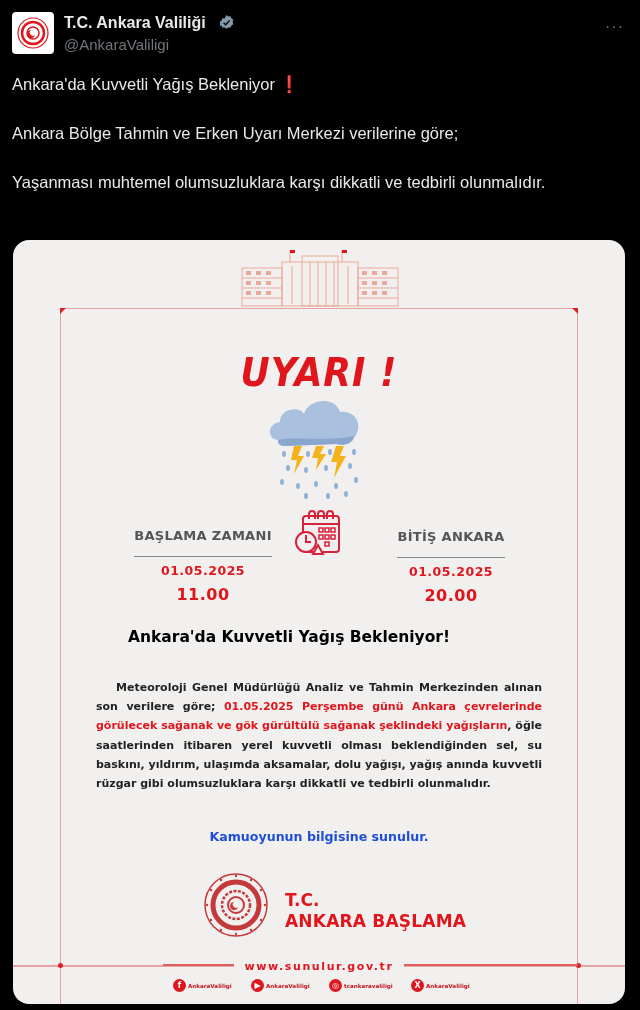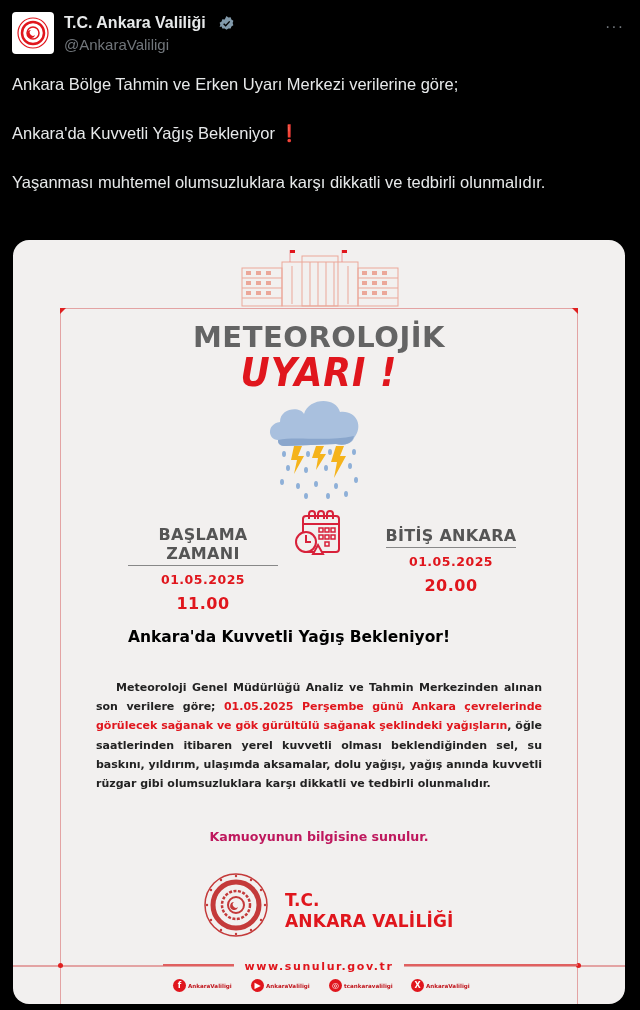--- a/index.html
+++ b/index.html
@@ -1,21 +1,21 @@
 <!DOCTYPE html>
 <html><head>
 <meta charset="utf-8">
 <style>
   * { box-sizing: border-box; margin: 0; padding: 0; }
   html, body { width: 640px; height: 1010px; background: #000; overflow: hidden; }
   body { font-family: "Liberation Sans", "DejaVu Sans", sans-serif; color: #e7e9ea; position: relative; }
 
   .tweet-header { position: absolute; left: 12px; top: 12px; width: 616px; height: 44px; }
   .avatar { position: absolute; left: 0; top: 0; width: 42px; height: 42px; background: #fff; border-radius: 4px; display: flex; align-items: center; justify-content: center; }
-  .display-name { position: absolute; left: 52px; top: 2px; font-weight: bold; font-size: 16px; color: #e7e9ea; display: flex; align-items: center; gap: 12px; }
+  .display-name { position: absolute; left: 52px; top: 2px; font-weight: bold; font-size: 16px; color: #e7e9ea; display: flex; gap: 12px; }
   .verified { width: 17px; height: 17px; }
   .handle { position: absolute; left: 52px; top: 24px; font-size: 15px; color: #71767b; }
   .more { position: absolute; right: 4px; top: 6px; color: #71767b; font-size: 16px; letter-spacing: 1px; cursor: pointer; }
 
   .tweet-text { position: absolute; left: 12px; top: 72px; width: 600px; font-size: 16.5px; line-height: 25px; color: #e7e9ea; }
   .tweet-text p { margin-bottom: 24px; }
   .tweet-text p.last { margin-bottom: 0; }
   .excl { color: #e0245e; font-weight: bold; }
 
   .media-card { position: absolute; left: 13px; top: 240px; width: 612px; height: 764px; background: #f2f0ef; border-radius: 16px; overflow: hidden; }
@@ -29,32 +29,32 @@
 
   .bottom-rule { position: absolute; left: 0; right: 0; top: 725px; height: 1.5px; background: #e3a3a3; }
   .rule-dot { position: absolute; width: 5px; height: 5px; border-radius: 50%; background: #e02020; top: 723px; }
 
   .title-meteo { position: absolute; left: 0; width: 612px; top: 80px; text-align: center; font-family: "DejaVu Sans", sans-serif; font-weight: bold; font-size: 29px; color: #646464; letter-spacing: 0.5px; }
   .title-uyari { position: absolute; left: 0; width: 612px; top: 112px; text-align: center; font-family: "DejaVu Sans", sans-serif; font-weight: bold; font-style: italic; font-size: 36px; color: #e0161d; letter-spacing: 1px; transform: scaleY(1.08); }
 
   .weather-icon { position: absolute; left: 253px; top: 150px; width: 100px; height: 110px; }
 
   .time-block { position: absolute; text-align: center; font-family: "DejaVu Sans", sans-serif; font-weight: bold; }
-  .time-label { font-size: 16px; color: #555; border-bottom: 1.5px solid #888; padding-bottom: 2px; display: inline-block; letter-spacing: 0.3px; }
+  .time-label { font-size: 13px; color: #555; border-bottom: 1.5px solid #888; padding-bottom: 13px; display: inline-block; letter-spacing: 0.3px; }
   .time-date { font-size: 12.5px; color: #e0161d; margin-top: 6px; letter-spacing: 0.5px; }
   .time-hour { font-size: 16px; color: #e0161d; margin-top: 7px; letter-spacing: 0.5px; }
   .start { left: 115px; top: 285px; width: 150px; }
   .end { left: 368px; top: 286px; width: 140px; }
   .calendar-icon { position: absolute; left: 280px; top: 270px; width: 50px; height: 48px; }
 
   .alert-heading { position: absolute; left: 0; width: 552px; top: 388px; text-align: center; font-family: "DejaVu Sans", sans-serif; font-weight: bold; font-size: 15.5px; color: #000000; }
 
   .body-text { position: absolute; left: 83px; width: 446px; top: 438px; font-family: "DejaVu Sans", sans-serif; font-weight: bold; font-size: 11px; line-height: 19.2px; color: #222; text-align: justify; text-indent: 20px; }
   .body-text .red { color: #e0161d; }
-  .notice { position: absolute; left: 0; width: 612px; top: 589px; text-align: center; font-family: "DejaVu Sans", sans-serif; font-weight: bold; font-size: 12.6px; color: #be185d; }
+  .notice { position: absolute; left: 0; width: 612px; top: 589px; text-align: center; font-family: "DejaVu Sans", sans-serif; font-weight: bold; font-size: 12.6px; color: #1d4ed8; }
 
   .seal { position: absolute; left: 190px; top: 632px; width: 66px; height: 66px; }
   .org-name { position: absolute; left: 272px; top: 650px; font-family: "DejaVu Sans", sans-serif; font-weight: bold; color: #e0161d; line-height: 21px; }
   .org-tc { font-size: 17px; }
   .org-full { font-size: 17px; letter-spacing: 0.2px; }
 
   .website { position: absolute; left: 0; width: 612px; top: 716px; text-align: center; }
   .website span { background: #f2f0ef; padding: 0 10px; font-family: "DejaVu Sans", sans-serif; font-weight: bold; font-size: 11px; color: #e0161d; letter-spacing: 1.6px; position: relative; z-index: 2; }
   .web-rule { position: absolute; top: 724px; height: 1.5px; background: #e06060; }
 
@@ -80,25 +80,25 @@
     <svg class="verified" viewBox="0 0 24 24">
       <path d="M12 1.5l2.6 2 3.3-.3 1 3.1 2.8 1.8-1 3.1 1 3.1-2.8 1.8-1 3.1-3.3-.3-2.6 2-2.6-2-3.3.3-1-3.1L2.3 17l1-3.1-1-3.1 2.8-1.8 1-3.1 3.3.3z" fill="#829aab"></path>
       <path d="M8 12.3l2.8 2.8L16.5 9" stroke="#000" stroke-width="2" fill="none"></path>
     </svg>
   </div>
   <div class="handle">@AnkaraValiligi</div>
   <div class="more">···</div>
 </div>
 
 <div class="tweet-text">
-  <p>Ankara Bölge Tahmin ve Erken Uyarı Merkezi verilerine göre;</p>
   <p>
     <span>Ankara'da Kuvvetli Yağış Bekleniyor</span>
     <span class="excl">❗</span>
   </p>
+  <p>Ankara Bölge Tahmin ve Erken Uyarı Merkezi verilerine göre;</p>
   <p class="last">Yaşanması muhtemel olumsuzluklara karşı dikkatli ve tedbirli olunmalıdır.</p>
 </div>
 
 <div class="media-card">
 
   <svg class="building" viewBox="0 0 160 60">
     <g fill="none" stroke="#eba799" stroke-width="1">
       <rect x="2" y="20" width="40" height="38"></rect>
       <rect x="118" y="20" width="40" height="38"></rect>
       <rect x="42" y="14" width="76" height="44"></rect>
@@ -143,21 +143,20 @@
   </svg>
 
   <div class="frame">
     <span class="corner tl"></span>
     <span class="corner tr"></span>
   </div>
   <div class="bottom-rule"></div>
   <span class="rule-dot" style="left:45px"></span>
   <span class="rule-dot" style="left:563px"></span>
 
-  <div class="title-meteo">METEOROLOJİK</div>
   <div class="title-uyari">UYARI !</div>
 
   <svg class="weather-icon" viewBox="0 0 100 110">
     <path d="M12 50 C2 50 0 34 14 32 C14 18 34 16 38 24 C42 8 70 6 74 22 C90 20 98 36 88 48 C86 54 78 56 70 54 L20 56 C14 56 12 54 12 50z" fill="#a9c0de"></path>
     <path d="M12 50 C30 46 60 52 88 46 C86 54 78 56 70 54 L20 56 C14 56 12 54 12 50z" fill="#8aa6cc"></path>
     <polygon points="28,56 36,56 32,66 38,66 28,84 31,70 25,70" fill="#f5b31b"></polygon>
     <polygon points="50,56 58,56 54,64 60,64 50,80 52,68 46,68" fill="#f5b31b"></polygon>
     <polygon points="70,56 78,56 74,66 80,66 68,88 71,72 65,72" fill="#f5b31b"></polygon>
     <g fill="#8fb0d8">
       <ellipse cx="18" cy="64" rx="2" ry="3"></ellipse>
@@ -235,21 +234,21 @@
       <circle cx="33" cy="62" r="1.2"></circle>
         <circle cx="18" cy="58" r="1.2"></circle>
         <circle cx="8" cy="48" r="1.2"></circle>
         <circle cx="4" cy="33" r="1.2"></circle>
         <circle cx="8" cy="18" r="1.2"></circle>
         <circle cx="18" cy="8" r="1.2"></circle>
     </g>
   </svg>
   <div class="org-name">
     <div class="org-tc">T.C.</div>
-    <div class="org-full">ANKARA VALİLİĞİ</div>
+    <div class="org-full">ANKARA BAŞLAMA</div>
   </div>
 
   <div class="web-rule" style="left:150px; width:100px"></div>
   <div class="web-rule" style="left:390px; width:175px"></div>
   <div class="website"><span>www.sunulur.gov.tr</span></div>
 
   <div class="socials">
     <div class="social" style="left:0">
       <span class="s-icon">f</span>
       <span class="s-label">AnkaraValiligi</span>

